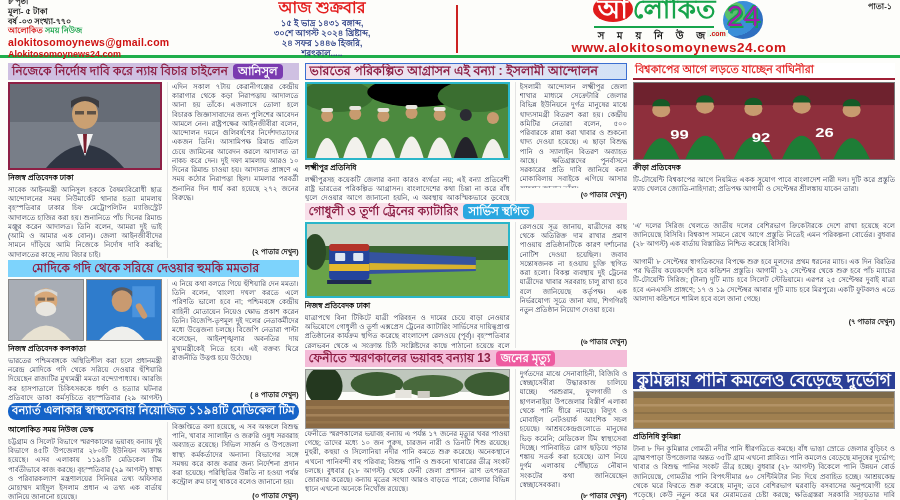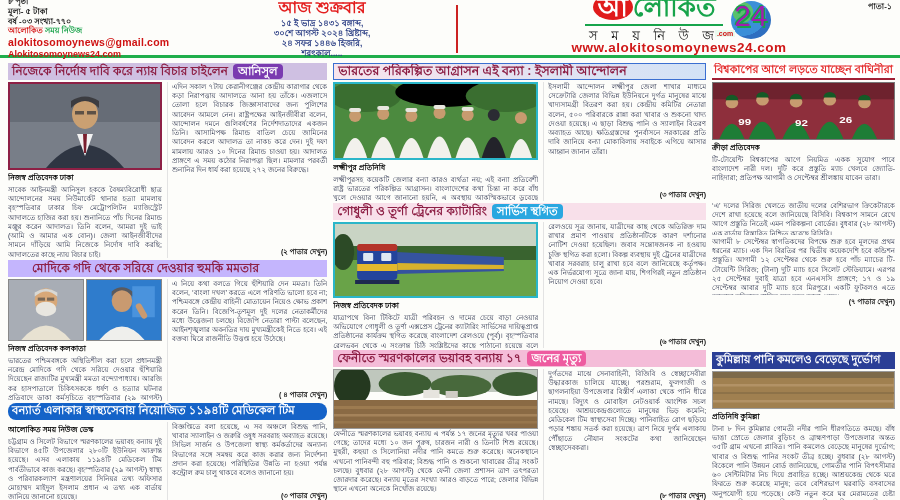--- a/index.html
+++ b/index.html
@@ -16,21 +16,21 @@
   .mh-site { color:#cf1212; font-size:9px; }
   .mh-center { width:252px; text-align:center; line-height:1.18; }
   .mh-today { color:#e31e1e; font-size:16px; font-weight:bold; }
   .mh-date { color:#2c3f85; font-size:8.5px; font-weight:bold; }
   .mh-divider { width:2px; height:48px; background:#cc2222; margin:1px 8px 0 8px; }
   .mh-logo { flex:1; position:relative; text-align:center; }
   .logo-row { display:flex; align-items:center; justify-content:center; gap:6px; height:36px; }
   .logo-left { display:flex; flex-direction:column; align-items:center; }
   .logo-bangla { font-size:26px; font-weight:bold; color:#17a44b; line-height:1; }
   .logo-first { background:#e01b1b; color:#fff; border-radius:50%; padding:0 5px; display:inline-block; }
-  .logo-sub { font-size:13px; font-weight:normal; color:#111; letter-spacing:5px; border-top:2px solid #17a44b; margin-top:4px; padding:0 4px; }
+  .logo-sub { font-size:10px; font-weight:bold; color:#111; letter-spacing:5px; border-top:2px solid #17a44b; margin-top:4px; padding:0 4px; }
   .logo-24 { position:relative; width:44px; height:38px; }
   .logo-globe { position:absolute; left:2px; top:0; width:40px; height:38px; border-radius:50%;
       background:radial-gradient(circle at 30% 30%, #58c06d 0 26%, #3b8fd8 27% 60%, #2f6fc0 61%); }
   .logo-digits { position:absolute; left:0; top:-2px; width:44px; text-align:center; font-size:30px; font-weight:400;
       color:#a21caf; text-shadow:1.5px 1.5px 0 #17a44b, -1px -1px 0 #17a44b; }
   .logo-com { position:absolute; left:-14px; bottom:2px; font-size:7px; font-weight:bold; color:#d01212; background:#eafbee; padding:0 2px; }
   .logo-url { color:#d01818; font-weight:bold; font-size:13.5px; letter-spacing:0.5px; margin-top:2px; }
   .page-tag { position:absolute; top:-2px; right:0; font-size:8px; font-weight:bold; color:#222; }
   .header-rule { height:3px; background:#1fae4b; margin:1px 0 3px 0; }
 
@@ -39,50 +39,50 @@
   .col-left { width:322px; }
   .col-mid { width:376px; }
   .col-right { flex:1; }
 
   
   .hbar { display:flex; align-items:center; white-space:nowrap; overflow:hidden; font-weight:bold;
           height:17px; padding:0 4px; margin:2px 0; font-size:12px; color:#8d1f45; }
   .hbar .accent { color:#fff; padding:0 5px; margin-left:5px; border-radius:4px; font-size:11.5px; line-height:15px; }
   .hb-anisul { background:#cfc0e2; }
   .hb-anisul .accent { background:#7a3bb0; }
-  .hb-mamata { background:#c4b5fd;padding-left:24px; }
+  .hb-mamata { background:#7dd3fc;padding-left:24px; }
   .hb-medical { background:#1563c8; color:#fff; font-size:11.5px;border-radius:8px; }
   .hb-islami { background:linear-gradient(90deg,#f8e4ec,#d2e2f6); border:1px solid #3b6fd1; font-size:12.5px; }
   .hb-train { background:#f8e0ea; }
   .hb-train .accent { background:#2aa7e0; }
   .hb-feni { background:#f4bcd8; }
   .hb-feni .accent { background:#ee5ba0; }
   .hb-cricket { background:#fff; color:#e42d2d; border-bottom:2px solid #a01f35; font-size:11px; padding:0 2px; }
-  .hb-kumilla { background:#2b3f96; color:#fff; font-size:11px;margin-top:44px; }
+  .hb-kumilla { background:#2b3f96; color:#fff; font-size:17px;margin-top:44px; }
 
   
   .art-row { display:flex; gap:5px; overflow:hidden; }
   .subcol { overflow:hidden; display:flex; flex-direction:column; }
   .sc-b { border-left:1px solid #e3e3e3; padding-left:4px; flex:1; }
   .row-a1 { height:176px; } .row-a2 { height:122px; } .row-a3 { height:80px; }
   .row-m1 { height:119px; } .row-m2 { height:126px; } .row-m3 { height:133px; }
   .sc-photo-l { width:154px; } .sc-photo-m { width:205px; }
   .byline { font-size:7.5px; font-weight:bold; color:#000; margin:2px 0 1px 0; }
   .bt { font-size:7px; line-height:1.32; color:#252c47; text-align:justify; overflow:hidden; flex:1; }
   .endnote { font-size:7px; font-weight:bold; color:#111; text-align:right; margin-top:1px; }
 
   .photo { width:100%; overflow:hidden; flex:none; }
   .photo svg { display:block; width:100%; height:100%; }
   .ph-anisul { height:88px; border:2px solid #8d2045; }
   .ph-duo { height:62px; display:flex; gap:2px; }
   .ph-duo .half { flex:1; border:1px solid #888; overflow:hidden; }
   .ph-group { height:78px; border:2px solid #2ab6c9; }
   .ph-train { height:76px; border:2px solid #2ab6c9; }
   .ph-feni { height:60px; border:1px solid #9a9a9a; }
-  .ph-cricket { height:58px; border:1px solid #777; }
+  .ph-cricket { height:78px; border:1px solid #777; }
   .ph-kumilla { height:38px; border:1px solid #9a9a9a; }
 </style>
 </head>
 <body>
 
 <div class="page">
 
   <div class="masthead">
     <div class="mh-left">
       <div>৮ পৃষ্ঠা</div>
@@ -280,21 +280,21 @@
           <div class="byline">নিজস্ব প্রতিবেদক ঢাকা</div>
           <div class="bt">যাত্রাপথে বিনা টিকিটে যাত্রী পরিবহন ও দামের চেয়ে বাড়া নেওয়ার অভিযোগে গোধুলী ও তূর্ণা এক্সপ্রেস ট্রেনের ক্যাটারিং সার্ভিসের দায়িত্বপ্রাপ্ত প্রতিষ্ঠানের কার্যক্রম স্থগিত করেছে বাংলাদেশ রেলওয়ে (পূর্ব)। বৃহস্পতিবার রেলভবন থেকে এ সংক্রান্ত চিঠি সংশ্লিষ্টদের কাছে পাঠানো হয়েছে বলে জানা যায়।</div>
         </div>
         <div class="subcol sc-b">
           <div class="bt">রেলওয়ে সূত্র জানায়, যাত্রীদের কাছ থেকে অতিরিক্ত দাম রাখার প্রমাণ পাওয়ায় প্রতিষ্ঠানটিকে কারণ দর্শানোর নোটিশ দেওয়া হয়েছিল। জবাব সন্তোষজনক না হওয়ায় চুক্তি স্থগিত করা হলো। বিকল্প ব্যবস্থায় দুই ট্রেনের যাত্রীদের খাবার সরবরাহ চালু রাখা হবে বলে জানিয়েছে কর্তৃপক্ষ। এক নির্ভরযোগ্য সূত্রে জানা যায়, শিগগিরই নতুন প্রতিষ্ঠান নিয়োগ দেওয়া হবে।</div>
           <div class="endnote">(৬ পাতার দেখুন)</div>
         </div>
       </div>
 
       <div class="hbar hb-feni">
-        <span>ফেনীতে স্মরণকালের ভয়াবহ বন্যায় ১৭</span>
+        <span>ফেনীতে স্মরণকালের ভয়াবহ বন্যায় 13</span>
         <span class="accent">জনের মৃত্যু</span>
       </div>
       <div class="art-row row-m3">
         <div class="subcol sc-photo-m">
           <div class="photo ph-feni">
             <svg viewBox="0 0 200 58" preserveAspectRatio="none">
               <rect width="200" height="22" fill="#bfc7bd"></rect>
               <ellipse cx="18" cy="16" rx="18" ry="20" fill="#24381f"></ellipse>
               <ellipse cx="70" cy="14" rx="26" ry="12" fill="#3c5c33"></ellipse>
               <ellipse cx="125" cy="16" rx="30" ry="11" fill="#48693c"></ellipse>

